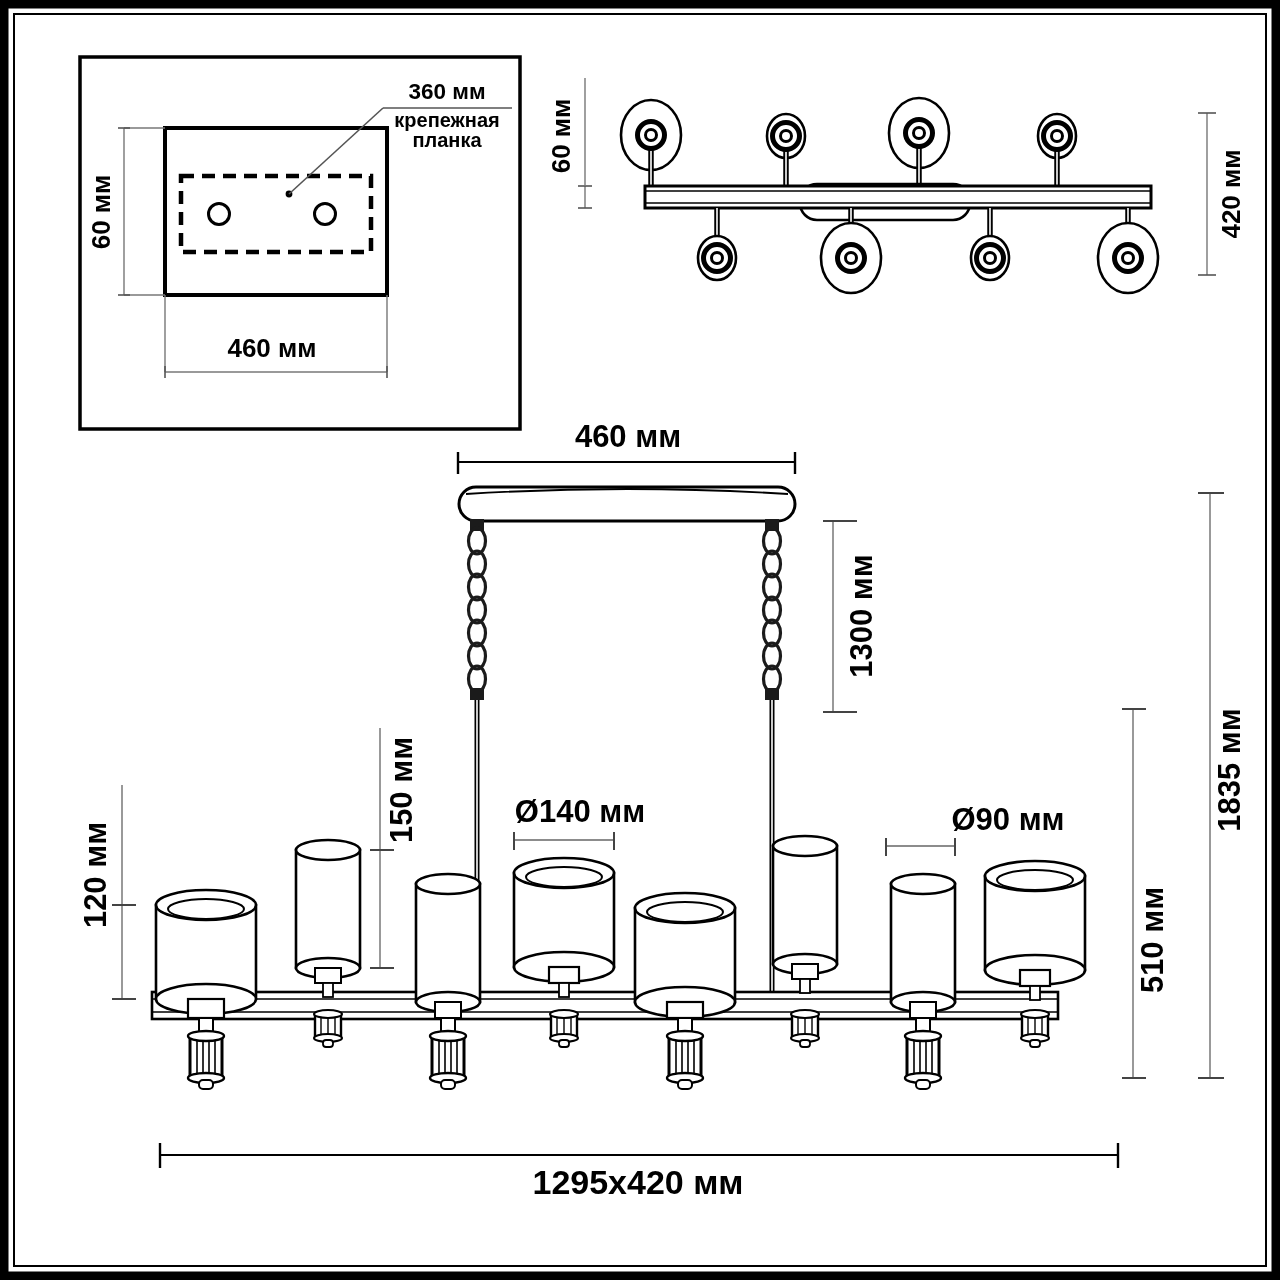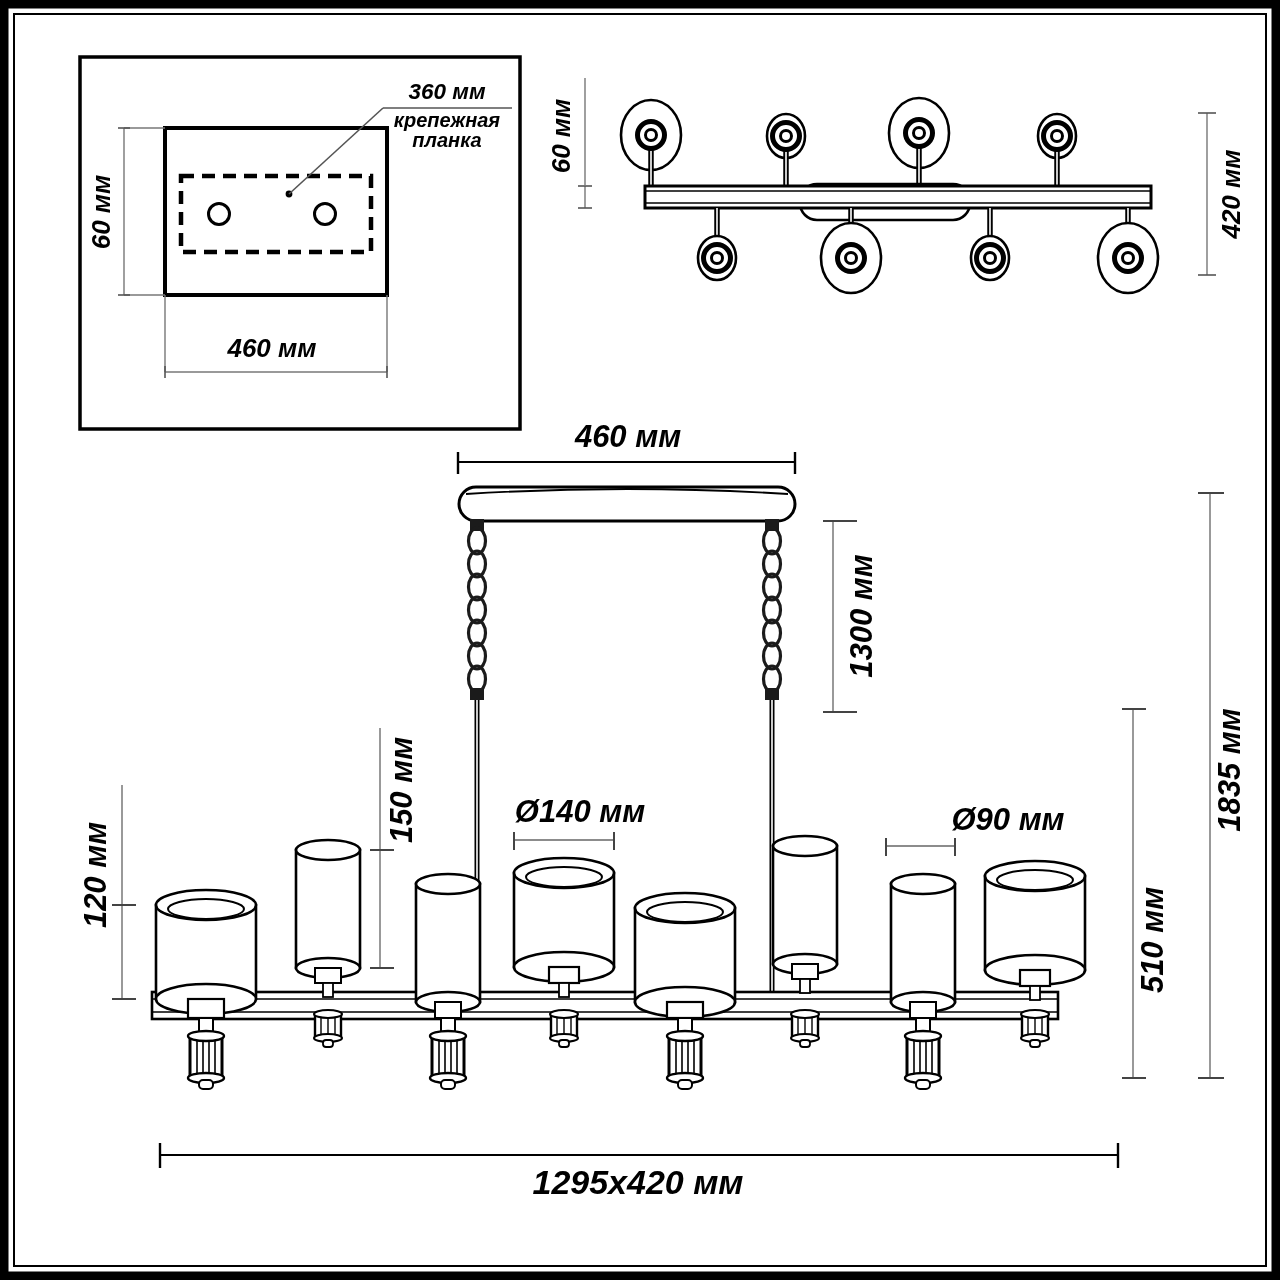--- a/index.html
+++ b/index.html
@@ -1,17 +1,17 @@
 <!DOCTYPE html>
 <html><head>
 <meta charset="utf-8">
 <style>
   html,body{margin:0;padding:0;background:#ffffff;}
   body{width:1280px;height:1280px;font-family:"Liberation Sans",sans-serif;}
-  #stage{position:relative;width:1280px;height:1280px;overflow:hidden;background:#eab308;font-style:italic;}
+  #stage{position:relative;width:1280px;height:1280px;overflow:hidden;background:#eab308;}
   svg{display:block;}
   .lbl{font-family:"Liberation Sans",sans-serif;fill:#000;font-weight:700;}
 </style>
 </head>
 <body>
 
 <div id="stage">
 <svg width="1280" height="1280" viewBox="0 0 1280 1280" xmlns="http://www.w3.org/2000/svg">
 
   <g>

